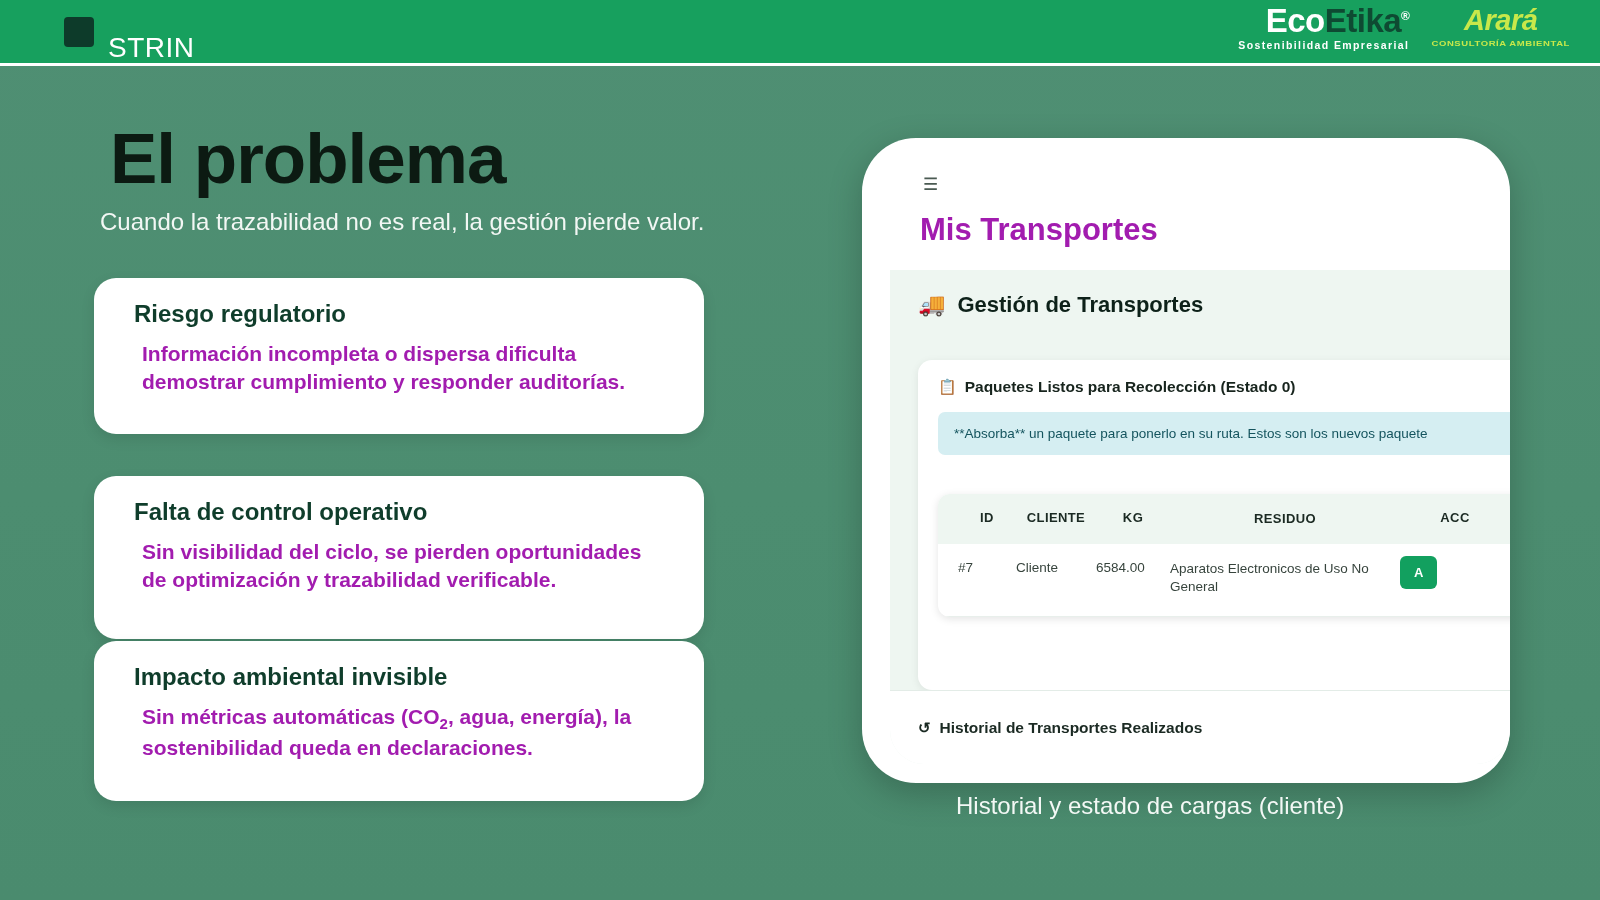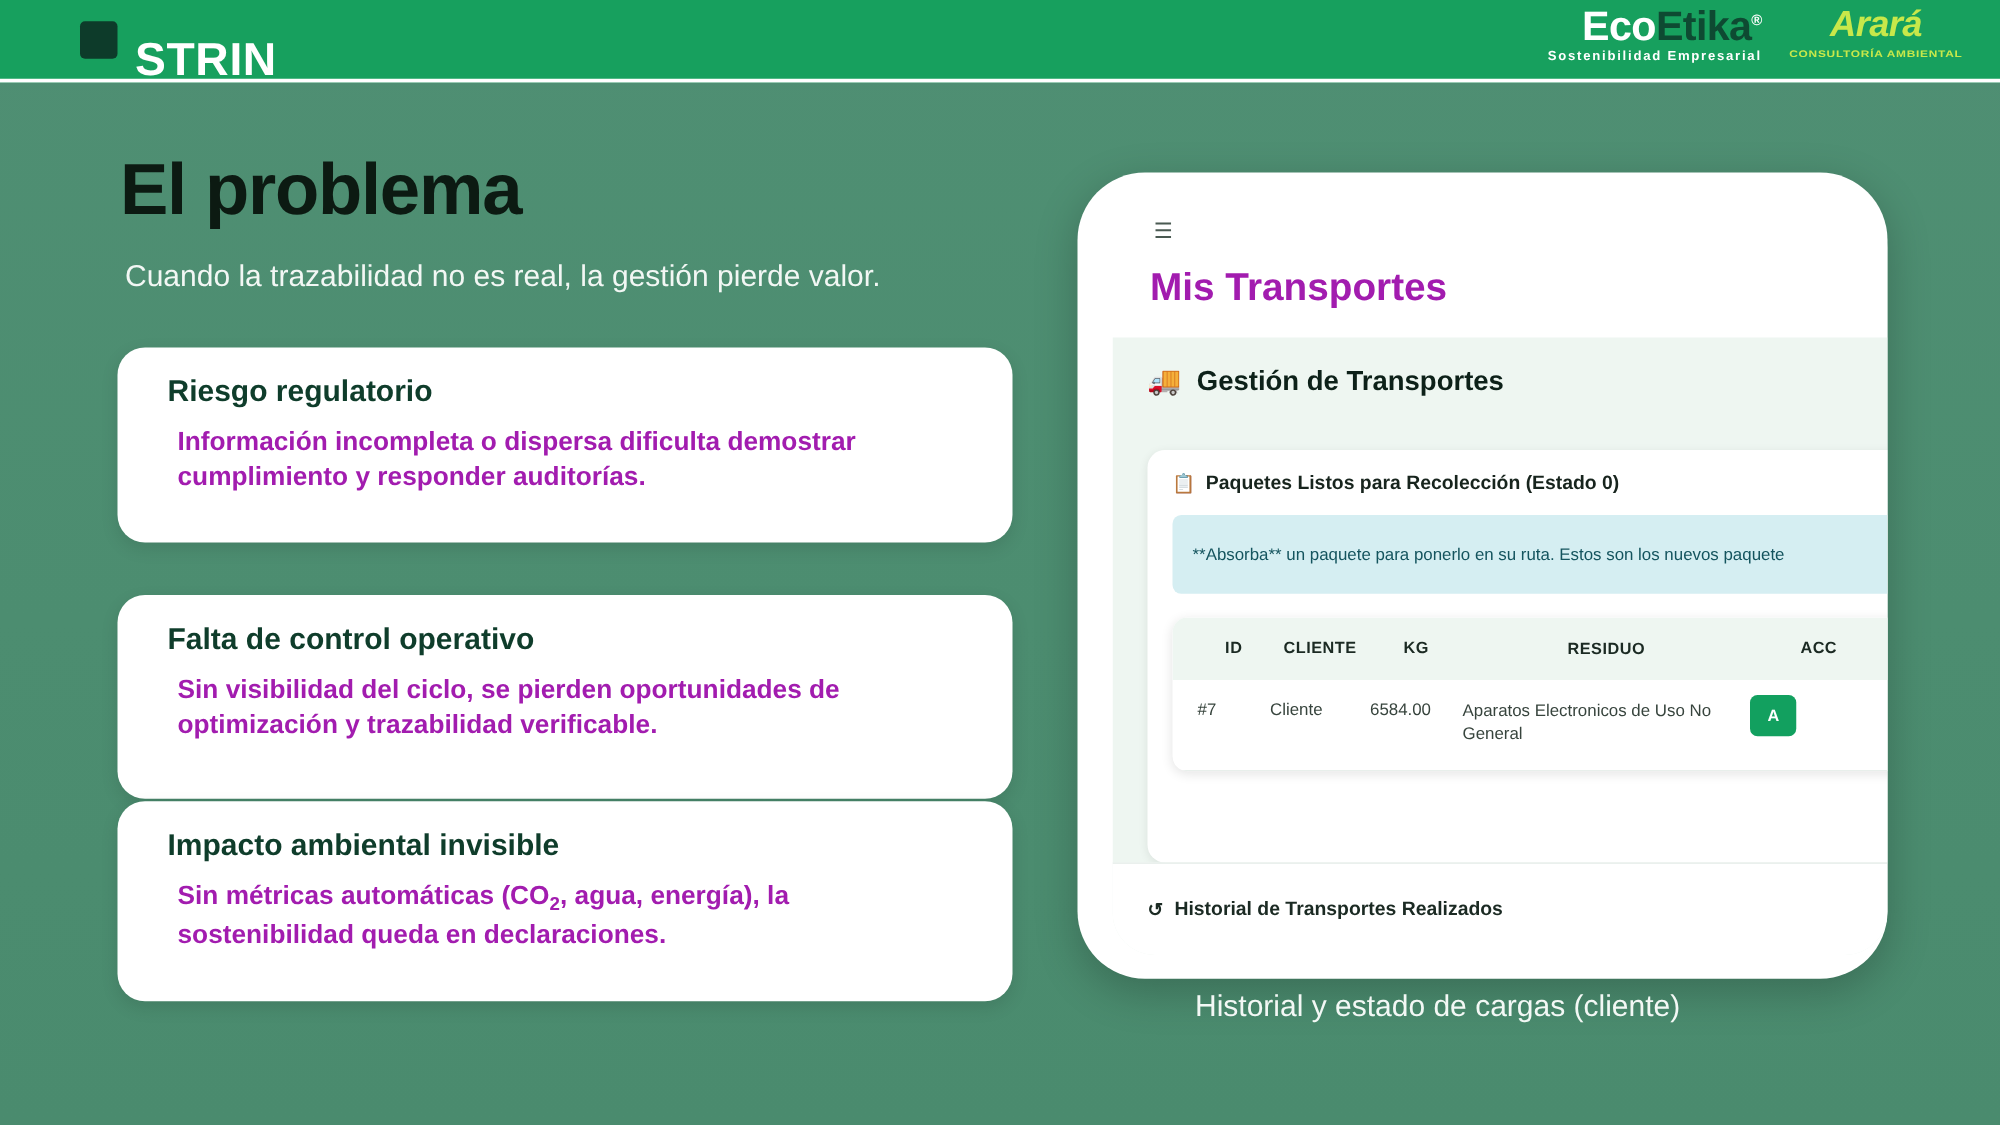--- a/index.html
+++ b/index.html
@@ -40,22 +40,22 @@
   }
   .brand-square {
     width: 30px;
     height: 30px;
     background: #0d3b2a;
     border-radius: 4px;
     margin-right: 14px;
   }
   .brand-name {
     color: #ffffff;
-    font-size: 37px;
-    font-weight: bold;
+    font-size: 28px;
+    font-weight: normal;
     letter-spacing: 0.5px;
     margin-top: 32px;
   }
   .brand-right {
     position: absolute;
     right: 30px;
     top: 4px;
     display: flex;
     align-items: flex-start;
   }
@@ -100,39 +100,39 @@
     color: #c8e84a;
     letter-spacing: 0.6px;
     margin-top: 4px;
     font-weight: bold;
     transform: scaleY(0.8);
   }
 
   
   .title {
     position: absolute;
-    left: 96px;
+    left: 110px;
     top: 118px;
-    font-size: 58px;
+    font-size: 71px;
     font-weight: bold;
     color: #0c1a12;
     letter-spacing: -1px;
   }
   .subtitle {
     position: absolute;
     left: 100px;
     top: 208px;
     font-size: 24px;
     color: #f2f7f4;
   }
 
   .card {
     position: absolute;
     left: 94px;
-    width: 716px;
+    width: 610px;
     background: #ffffff;
     border-radius: 22px;
     box-shadow: 0 5px 14px rgba(0,0,0,0.10);
     box-sizing: border-box;
     padding: 22px 40px 24px 40px;
   }
   .card-1 { top: 278px; height: 156px; }
   .card-2 { top: 476px; height: 163px; }
   .card-3 { top: 641px; height: 160px; }
 
@@ -231,21 +231,21 @@
     font-weight: bold;
     color: #17241d;
   }
   .clipboard-icon { margin-right: 8px; font-size: 15px; }
   .alert {
     margin: 16px 0 0 20px;
     width: 580px;
     background: #d5eef2;
     color: #14545e;
     font-size: 13.5px;
-    padding: 24px 16px;
+    padding: 14px 16px;
     box-sizing: border-box;
     border-radius: 7px;
   }
   .table-card {
     position: absolute;
     left: 20px;
     top: 134px;
     width: 590px;
     background: #ffffff;
     border-radius: 12px;

